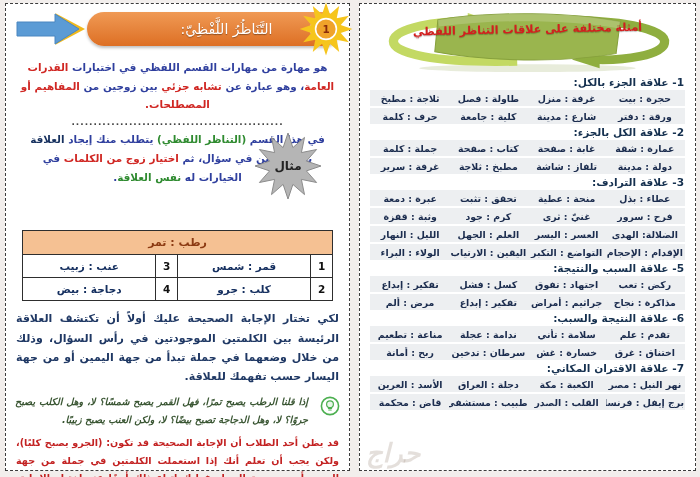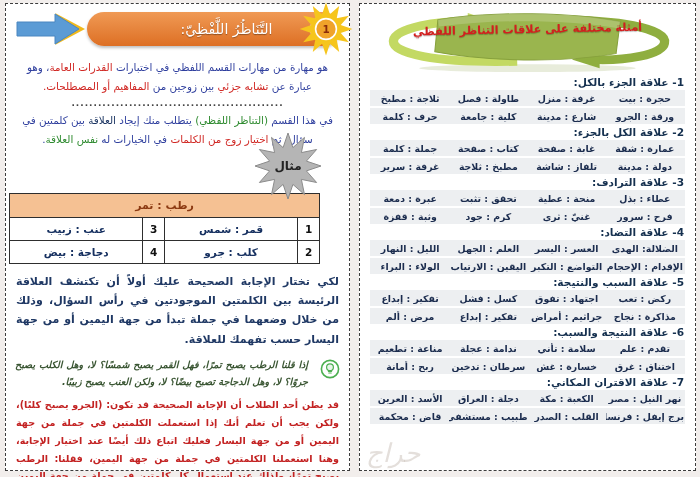--- a/index.html
+++ b/index.html
@@ -19,29 +19,29 @@
           background:linear-gradient(180deg,#f09a55,#dd6f24);
           box-shadow:0 2px 3px rgba(0,0,0,.25);
           display:flex;align-items:center;justify-content:center;}
   .banner-title{color:#fff;font-weight:normal;font-size:14px;margin-left:26px;
                 text-shadow:0 1px 1px rgba(0,0,0,.35);}
   .banner-notch{position:absolute;right:4px;top:4px;width:26px;height:26px;
                 background:#fff;border-radius:50%;}
   .sun{position:absolute;right:-14px;top:-11px;width:56px;height:56px;}
   .arrows-icon{width:72px;height:36px;flex:0 0 auto;}
 
-  .p-mixed{margin:11px 5px 0;font-size:10.4px;font-weight:normal;text-align:center;line-height:1.8;}
+  .p-mixed{margin:11px 5px 0;font-size:10.4px;font-weight:bold;text-align:center;line-height:1.8;}
   .blu{color:#2f3f9e}.red{color:#d02723}.grn{color:#2f8b30}.nvy{color:#17315f}
   .dots{text-align:center;font-size:9px;color:#444;letter-spacing:1px;margin:3px 0 1px;font-weight:bold;}
 
   .star-wrap{position:absolute;right:26px;top:127px;width:70px;height:70px;}
   .star-label{position:absolute;inset:0;display:flex;align-items:center;justify-content:center;
               font-size:12px;font-weight:bold;color:#222;}
 
-  .ex-table{width:calc(100% - 14px);margin:44px 20px 0;border-collapse:collapse;
+  .ex-table{width:calc(100% - 14px);margin:44px 7px 0;border-collapse:collapse;
             font-weight:bold;font-size:10.5px;}
   .ex-table td{border:1.2px solid #2e2e2e;height:20px;text-align:center;}
   .ex-table .th{background:#f5c193;color:#8c3a12;font-size:11px;height:21px;}
   .ex-table .num{width:7%;color:#111;}
   .ex-table .pair{width:43%;color:#163060;}
 
   .p3{margin:8px 1px 0;font-size:11px;font-weight:bold;color:#1f3864;
       text-align:justify;line-height:1.75;}
   .note{display:flex;gap:12px;margin:7px 0 0;align-items:flex-start;}
   .bulb{flex:0 0 20px;margin-top:3px;}
@@ -55,21 +55,21 @@
   .ribbon-svg{width:100%;height:100%;}
   .ribbon-text{position:absolute;top:14px;left:0;right:0;text-align:center;
                color:#d41e1e;font-weight:bold;font-size:11.2px;
                text-shadow:0 1px 1px rgba(0,0,0,.25);transform:rotate(-1.2deg);}
   .rel-heading{font-size:10.6px;font-weight:bold;color:#15304f;margin:2px 2px 2px;}
   .rel-table{margin:0 1px;}
   .rel-row{display:flex;background:#edeff1;margin-bottom:2px;padding:2.5px 1px;}
   .rel-cell{flex:1;text-align:center;font-size:9.4px;font-weight:bold;
             color:#1b2c4e;white-space:nowrap;overflow:hidden;}
   .watermark{position:absolute;left:6px;bottom:2px;direction:ltr;
-             font-size:26px;font-weight:normal;font-style:italic;
+             font-size:26px;font-weight:bold;font-style:italic;
              color:rgba(172,158,146,.33);letter-spacing:2px;text-align:right;}
 </style>
 </head>
 <body>
 
 <div class="page page-left">
 
   <div class="lp-header">
     <div class="banner">
       <span class="banner-title">التَّنَاظُرُ اللَّفْظِيّ:</span>
@@ -155,21 +155,21 @@
   <div>
     <div class="rel-heading">1- علاقة الجزء بالكل:</div>
     <div class="rel-table">
       <div class="rel-row">
         <span class="rel-cell">حجرة : بيت</span>
         <span class="rel-cell">غرفة : منزل</span>
         <span class="rel-cell">طاولة : فصل</span>
         <span class="rel-cell">ثلاجة : مطبخ</span>
       </div>
       <div class="rel-row">
-        <span class="rel-cell">ورقة : الجرو</span>
+        <span class="rel-cell">ورقة : دفتر</span>
         <span class="rel-cell">شارع : مدينة</span>
         <span class="rel-cell">كلية : جامعة</span>
         <span class="rel-cell">حرف : كلمة</span>
       </div>
     </div>
   </div>
 
   <div>
     <div class="rel-heading">2- علاقة الكل بالجزء:</div>
     <div class="rel-table">
@@ -200,21 +200,20 @@
       <div class="rel-row">
         <span class="rel-cell">فرح : سرور</span>
         <span class="rel-cell">غنيّ : ثري</span>
         <span class="rel-cell">كرم : جود</span>
         <span class="rel-cell">وثبة : قفزة</span>
       </div>
     </div>
   </div>
 
   <div>
-    <div class="rel-heading">4- علاقة التضاد:</div>
     <div class="rel-table">
       <div class="rel-row">
         <span class="rel-cell">الضلالة: الهدى</span>
         <span class="rel-cell">العسر : اليسر</span>
         <span class="rel-cell">العلم : الجهل</span>
         <span class="rel-cell">الليل : النهار</span>
       </div>
       <div class="rel-row">
         <span class="rel-cell">الإقدام : الإحجام</span>
         <span class="rel-cell">التواضع : التكبر</span>

